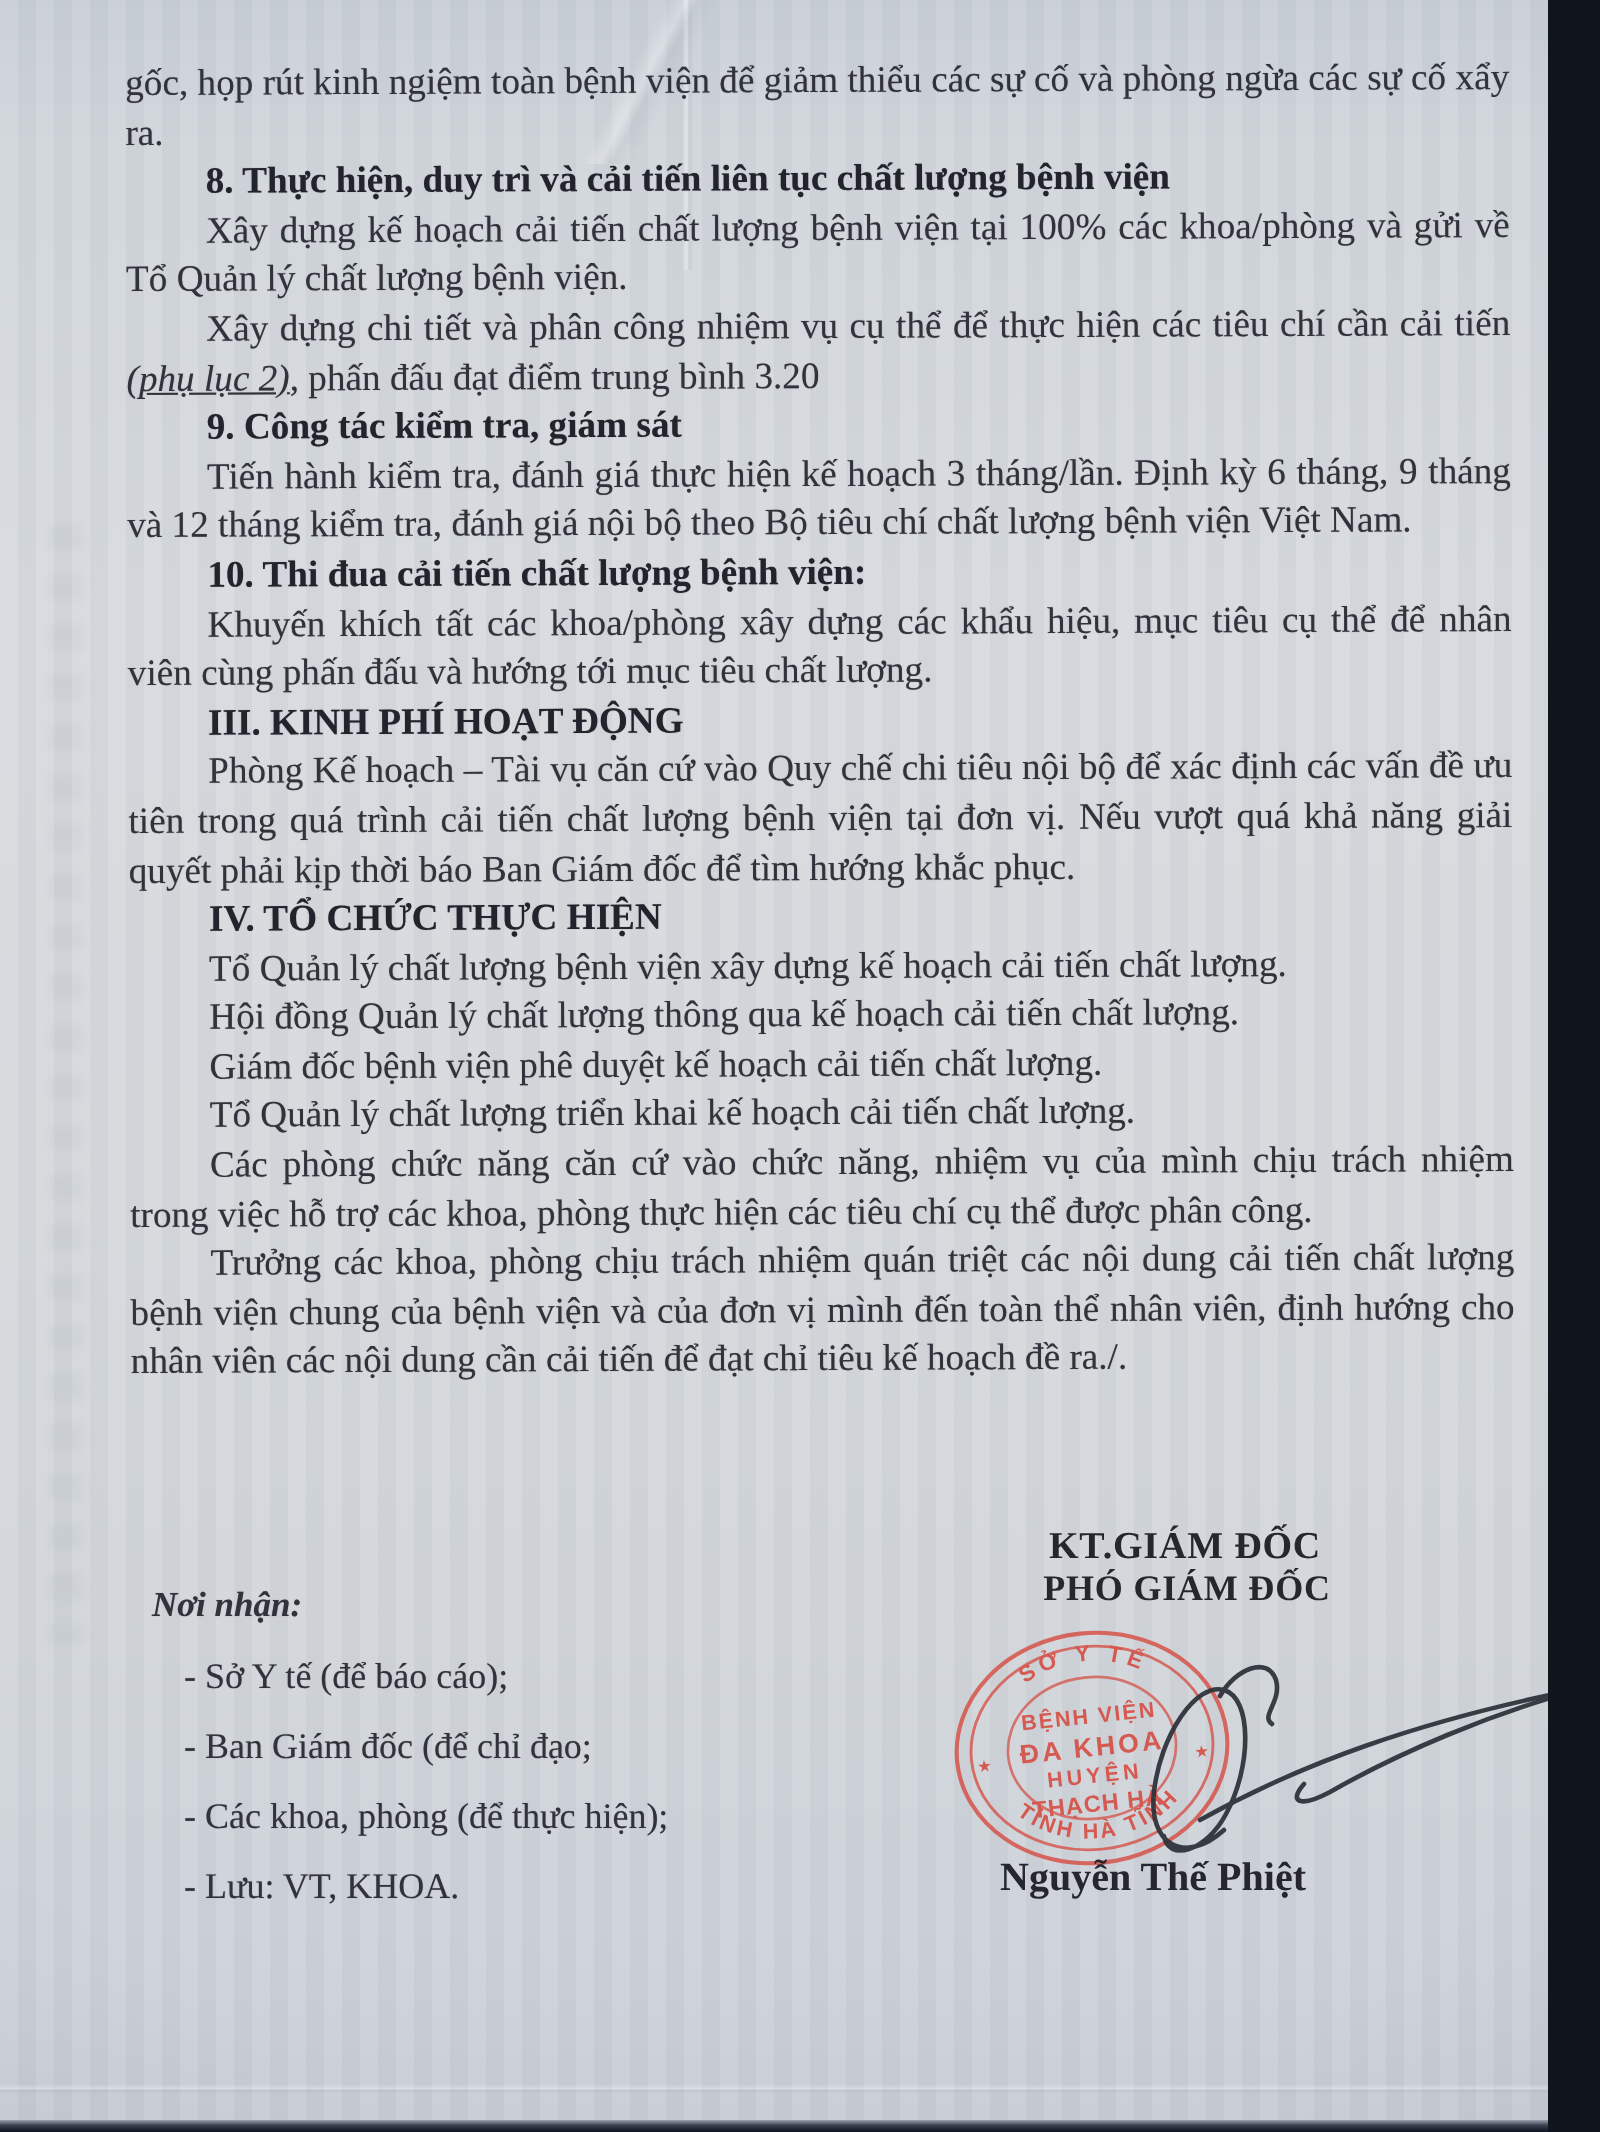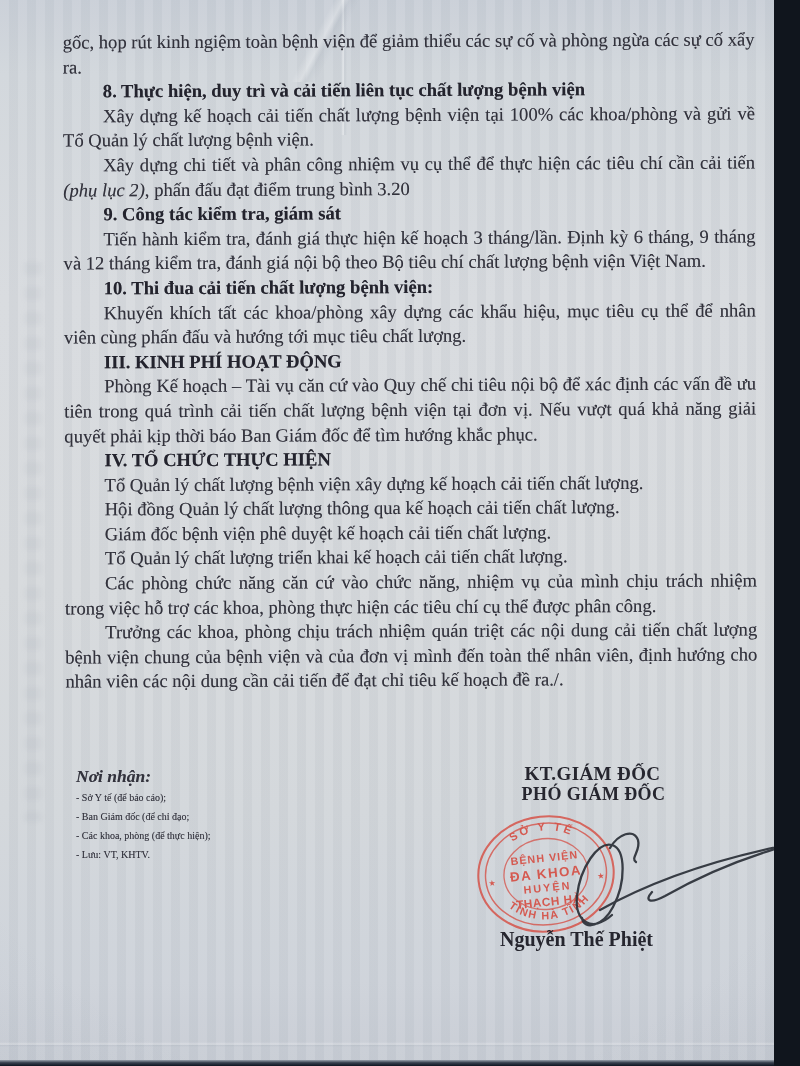--- a/index.html
+++ b/index.html
@@ -32,26 +32,26 @@
   .doc{
     position:absolute;left:64px;top:29px;width:692px;
     font-size:18.6px;line-height:24.6px;color:#32323c;
     text-align:justify;transform:rotate(-0.25deg);
     text-shadow:0 0 0.5px rgba(48,48,60,0.45);
   }
   .doc p{margin:0;}
   .p{text-indent:40px;}
   .pc{text-indent:0;}
   .h{text-indent:40px;font-weight:bold;color:#23232d;}
-  .it{font-style:italic;}
+  .it{font-style:italic;text-decoration:underline;}
   
-  .recips{position:absolute;left:76px;top:766px;width:300px;color:#32323c;
+  .recips{position:absolute;left:76px;top:792px;width:300px;color:#32323c;
     text-shadow:0 0 0.5px rgba(48,48,60,0.4);}
   .recips .head{font-weight:bold;font-style:italic;font-size:17.5px;line-height:21px;margin:0 0 2px 0;}
-  .recips p{margin:0;font-size:10px;line-height:18.9px;}
+  .recips p{margin:16px;font-size:18px;line-height:18.9px;}
   
   .sig-title1{position:absolute;left:470px;top:763px;width:245px;text-align:center;
     font-weight:bold;font-size:19px;letter-spacing:.4px;color:#26262f;}
   .sig-title2{position:absolute;left:466px;top:784px;width:255px;text-align:center;
     font-weight:bold;font-size:18px;letter-spacing:.4px;color:#26262f;}
   .signer{position:absolute;left:500px;top:928px;width:260px;
     font-weight:bold;font-size:20px;color:#26262f;}
   .stamp{position:absolute;left:469px;top:808px;width:154px;height:132px;transform:rotate(-6deg);opacity:.88;}
   .stamp text{font-family:"Liberation Sans","DejaVu Sans",sans-serif;font-weight:bold;}
   .signature{position:absolute;left:460px;top:800px;width:345px;height:160px;}
@@ -83,21 +83,21 @@
     <p class="p">Tổ Quản lý chất lượng triển khai kế hoạch cải tiến chất lượng.</p>
     <p class="p">Các phòng chức năng căn cứ vào chức năng, nhiệm vụ của mình chịu trách nhiệm trong việc hỗ trợ các khoa, phòng thực hiện các tiêu chí cụ thể được phân công.</p>
     <p class="p">Trưởng các khoa, phòng chịu trách nhiệm quán triệt các nội dung cải tiến chất lượng bệnh viện chung của bệnh viện và của đơn vị mình đến toàn thể nhân viên, định hướng cho nhân viên các nội dung cần cải tiến để đạt chỉ tiêu kế hoạch đề ra./.</p>
   </div>
 
   <div class="recips">
     <p class="head">Nơi nhận:</p>
     <p>- Sở Y tế (để báo cáo);</p>
     <p>- Ban Giám đốc (để chỉ đạo;</p>
     <p>- Các khoa, phòng (để thực hiện);</p>
-    <p>- Lưu: VT, KHTV.</p>
+    <p>- Lưu: VT, KHOA.</p>
   </div>
 
   <div class="sig-title1">KT.GIÁM ĐỐC</div>
   <div class="sig-title2">PHÓ GIÁM ĐỐC</div>
 
   <svg class="stamp" viewBox="0 0 150 128">
     <ellipse cx="75" cy="64" rx="66" ry="56" fill="none" stroke="#d6493e" stroke-width="2" opacity="0.9"></ellipse>
     <ellipse cx="75" cy="64" rx="59" ry="49.5" fill="none" stroke="#d6493e" stroke-width="1.4" opacity="0.85"></ellipse>
     <ellipse cx="75" cy="64" rx="41" ry="34.5" fill="none" stroke="#d6493e" stroke-width="1.3" opacity="0.8"></ellipse>
     <path id="arcTop" d="M 25 64 A 50 42.5 0 0 1 125 64" fill="none"></path>

